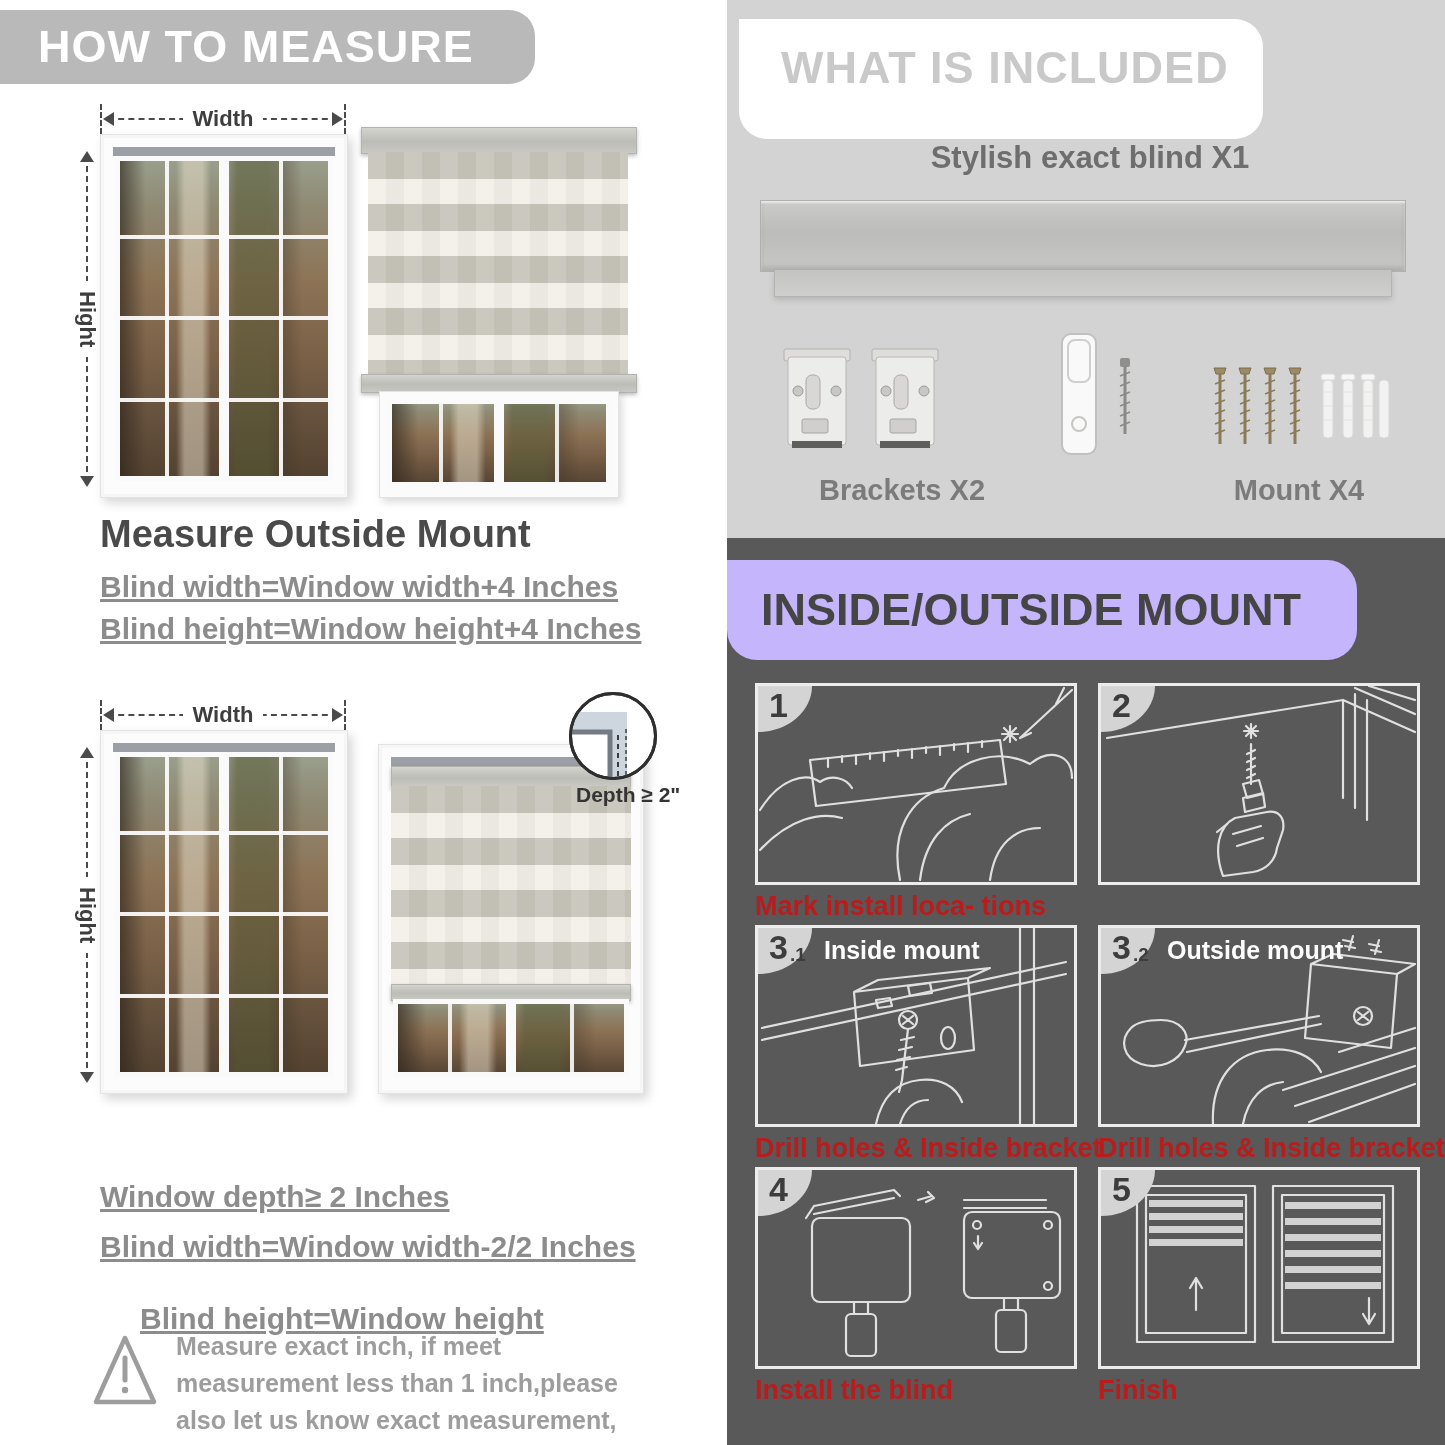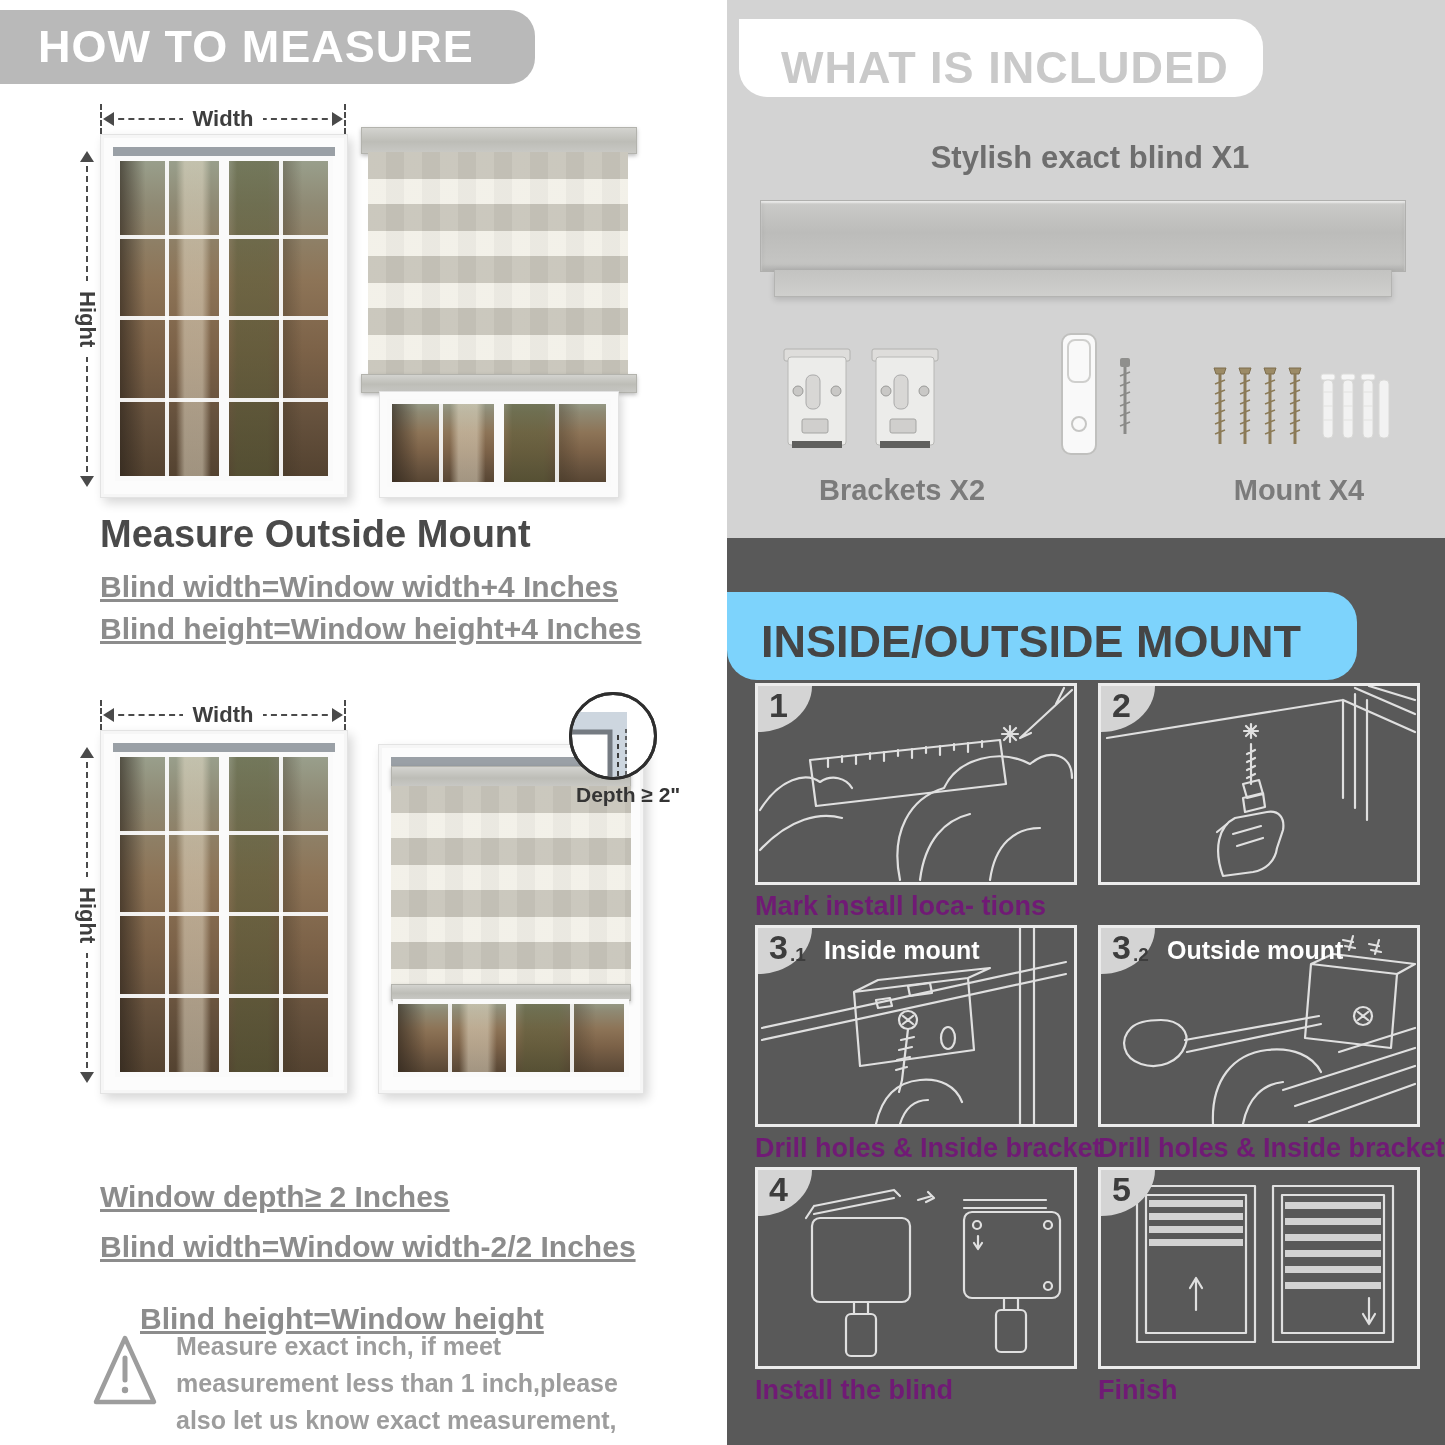--- a/index.html
+++ b/index.html
@@ -3,24 +3,24 @@
 <meta charset="utf-8">
 <style>
   html,body{margin:0;padding:0;background:#ffffff;}
   #stage{position:relative;width:1445px;height:1445px;background:#ffffff;overflow:hidden;
          font-family:"Liberation Sans", sans-serif;}
   .abs{position:absolute;}
 
   
   .pill-left{left:0;top:10px;width:497px;height:74px;background:#b9b9b9;border-radius:0 26px 26px 0;
              color:#ffffff;font-size:45px;font-weight:bold;line-height:74px;padding-left:38px;letter-spacing:1px;}
-  .pill-included{left:739px;top:19px;width:482px;height:78px;background:#ffffff;border-radius:0 28px 28px 28px;
+  .pill-included{left:739px;top:19px;width:482px;height:120px;background:#ffffff;border-radius:0 28px 28px 28px;
              color:#c9c9c9;font-size:45px;font-weight:bold;line-height:98px;padding-left:42px;letter-spacing:1px;}
-  .pill-mount{left:727px;top:560px;width:596px;height:88px;background:#7dd3fc;border-radius:0 30px 30px 30px;
-             color:#454545;font-size:45px;font-weight:bold;line-height:100px;padding-left:34px;margin-top:32px;}
+  .pill-mount{left:727px;top:560px;width:596px;height:100px;background:#c4b5fd;border-radius:0 30px 30px 30px;
+             color:#454545;font-size:45px;font-weight:bold;line-height:100px;padding-left:34px;}
 
   
   .h-measure{font-size:38px;font-weight:bold;color:#4a4a4a;}
   .b-measure{font-size:30px;font-weight:bold;color:#8c8c8c;text-decoration:underline;}
   .warn-text{font-size:25px;font-weight:bold;color:#9d9d9d;line-height:37px;}
 
   
   .winframe{background:#fcfcfc;border:1px solid #e3e3e3;
             box-shadow:4px 5px 10px rgba(0,0,0,.16), inset 0 0 0 3px #f6f6f6;}
   .winrecess{position:absolute;left:12px;right:12px;top:12px;height:9px;background:#9aa0a6;}
@@ -79,21 +79,21 @@
       background:linear-gradient(180deg,#c3c3c1,#cfcfcd);box-shadow:0 3px 6px rgba(0,0,0,.14);}
   .comp-label{top:474px;font-size:29px;font-weight:bold;color:#7b7b7b;text-align:center;}
 
   
   .mount-bg{left:727px;top:538px;width:718px;height:907px;background:#595959;}
   .panel{width:316px;height:196px;border:3px solid #ececec;}
   .badge{position:absolute;top:0;left:0;width:54px;height:46px;background:#d4d4d4;border-radius:0 0 100% 0;}
   .bnum{position:absolute;left:11px;top:0px;font-size:34px;font-weight:bold;color:#3d3d3d;}
   .bsub{position:absolute;left:32px;top:16px;font-size:19px;font-weight:bold;color:#3d3d3d;}
   .inner-label{position:absolute;left:66px;top:8px;font-size:25px;font-weight:bold;color:#ffffff;}
-  .caption{font-size:27px;font-weight:bold;color:#701a75;white-space:nowrap;}
+  .caption{font-size:27px;font-weight:bold;color:#b91c1c;white-space:nowrap;}
   .stepsvg{position:absolute;inset:0;width:100%;height:100%;}
   .stepsvg .ln{stroke:#e0e0e0;fill:none;stroke-width:2.2;stroke-linecap:round;stroke-linejoin:round;}
   .stepsvg .fillband{fill:#d9d9d9;stroke:none;opacity:.95;}
 </style>
 </head>
 <body>
 
 <div id="stage">
 
   <div class="abs pill-left">HOW TO MEASURE</div>

